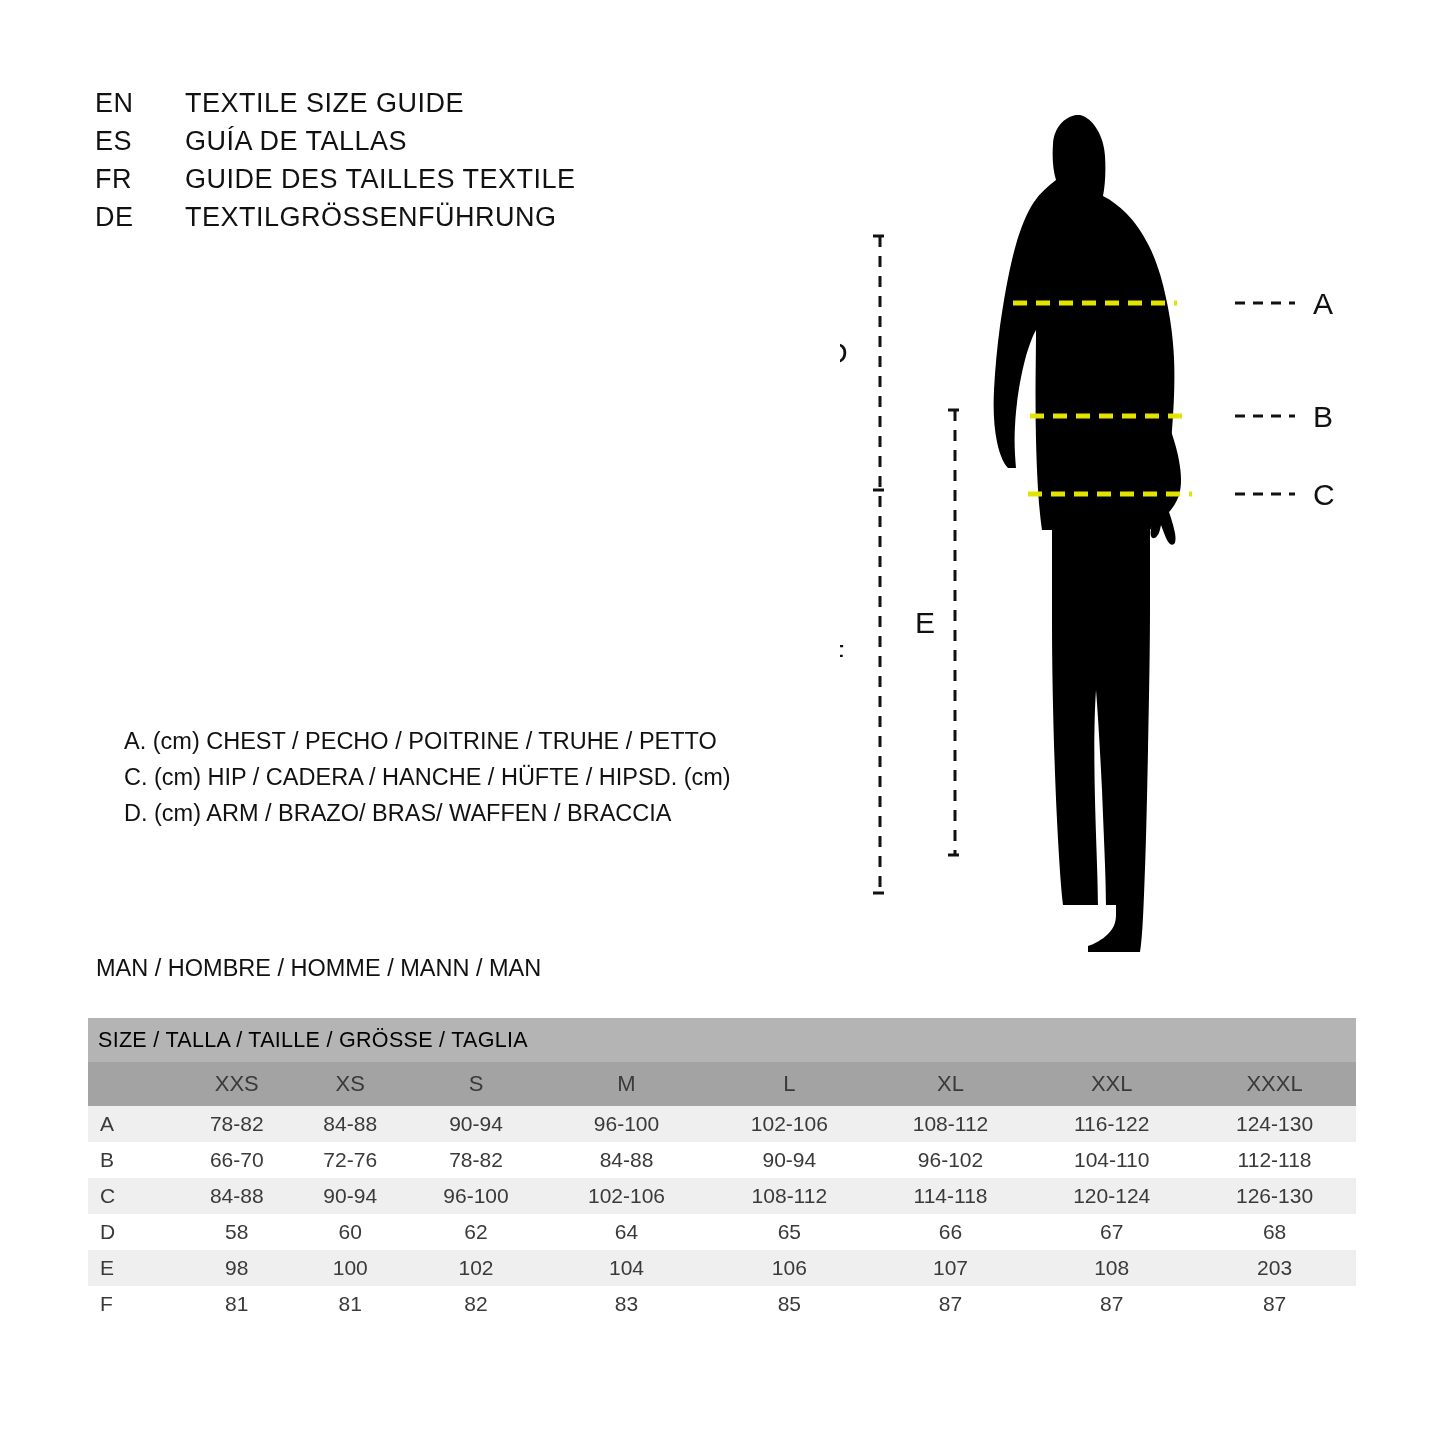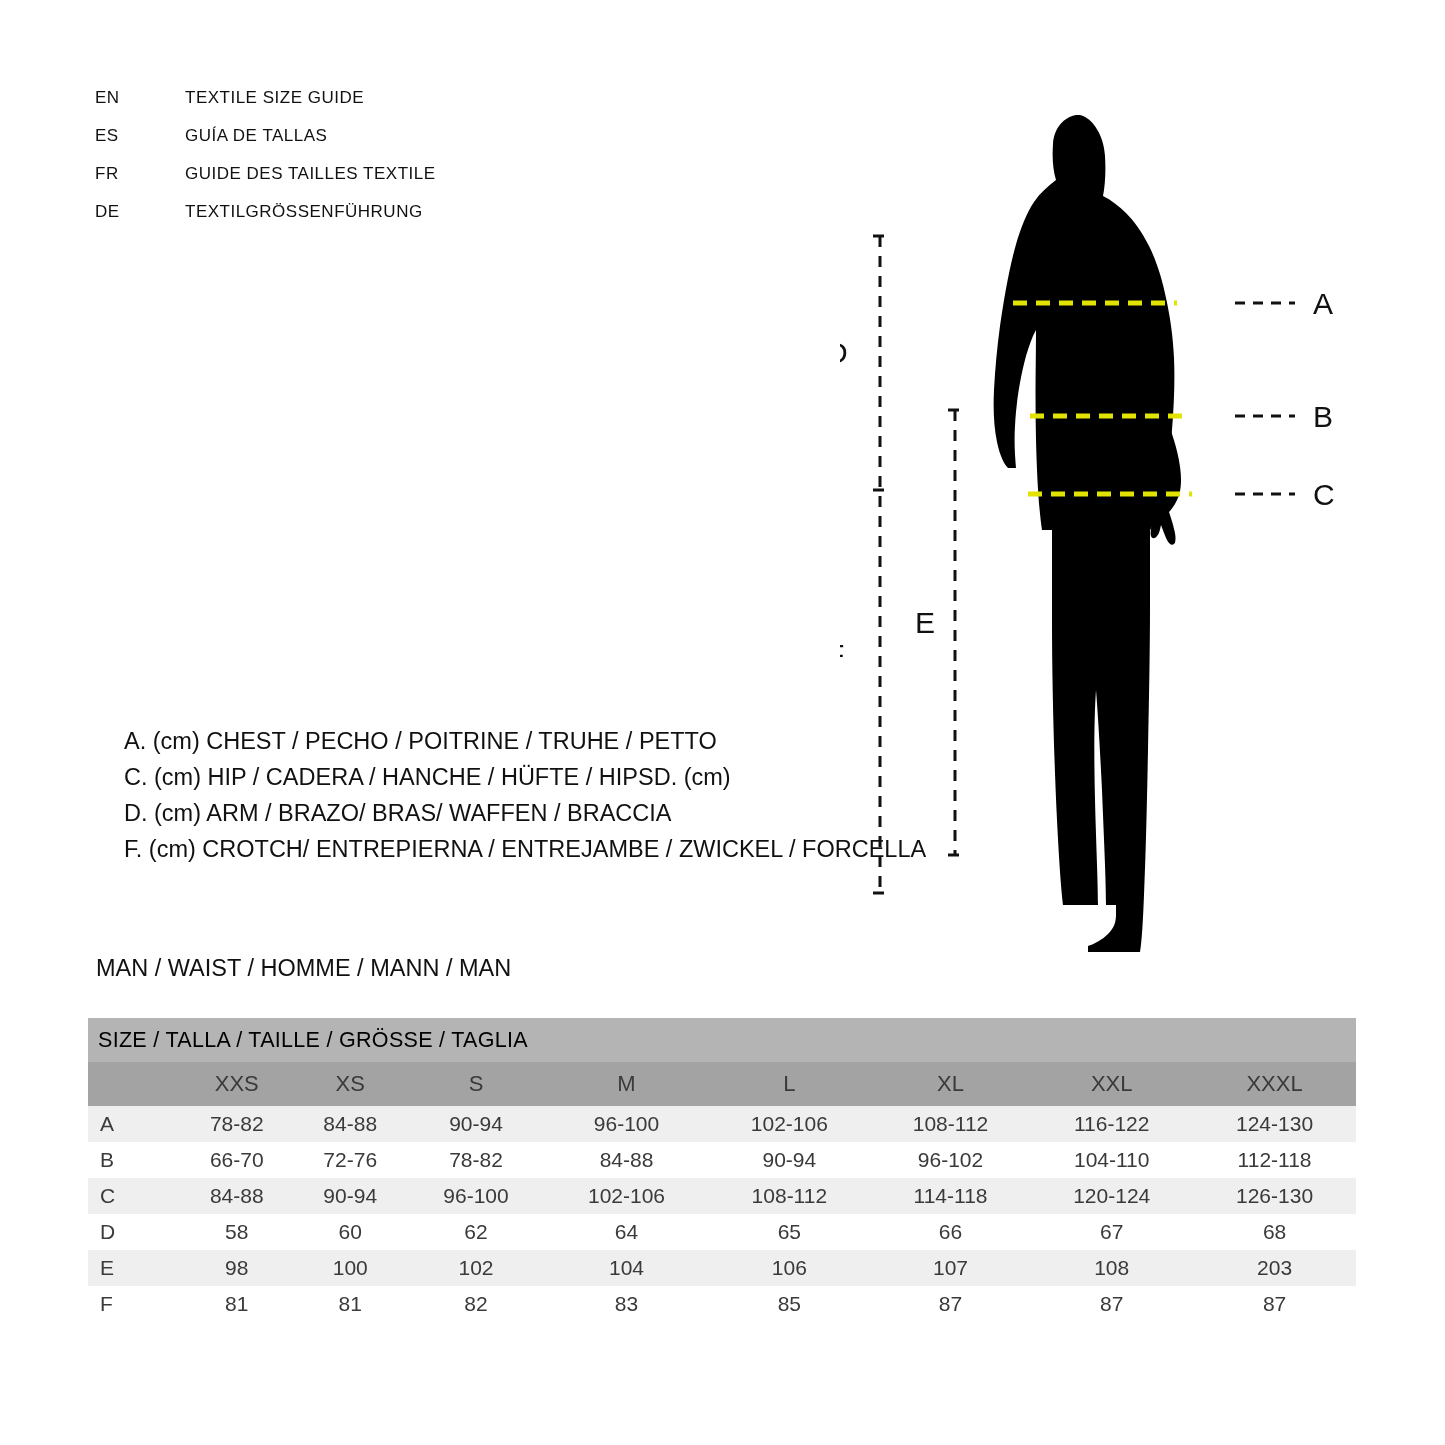--- a/index.html
+++ b/index.html
@@ -20,21 +20,21 @@
   #title-block {
     position: absolute;
     left: 95px;
     top: 88px;
     width: 700px;
   }
   .lang-row {
     display: flex;
     align-items: baseline;
     height: 38px;
-    font-size: 17px;
+    font-size: 27px;
     letter-spacing: 0.5px;
     color: #111;
   }
   .lang-code {
     width: 90px;
     flex: 0 0 90px;
   }
   .lang-text {
     flex: 1 1 auto;
   }
@@ -240,24 +240,23 @@
     <text x="-14" y="303" font-family="Liberation Sans, sans-serif" font-size="30" fill="#111">D</text>
     <text x="75" y="573" font-family="Liberation Sans, sans-serif" font-size="30" fill="#111">E</text>
     <text x="-14" y="605" font-family="Liberation Sans, sans-serif" font-size="30" fill="#111">F</text>
   </svg>
 </div>
 
 <div id="legend-block">
   <div class="legend-row">A. (cm) CHEST / PECHO / POITRINE / TRUHE / PETTO</div>
   <div class="legend-row">C. (cm) HIP / CADERA / HANCHE / HÜFTE / HIPSD. (cm)</div>
   <div class="legend-row">D. (cm) ARM / BRAZO/ BRAS/ WAFFEN / BRACCIA</div>
-  <div class="legend-row">F. (cm) CROTCH/ ENTREPIERNA / ENTREJAMBE / ZWICKEL / FORCELLA</div>
 </div>
 
-<div id="gender-row">MAN / WAIST / HOMME / MANN / MAN</div>
+<div id="gender-row">MAN / HOMBRE / HOMME / MANN / MAN</div>
 
 <table id="size-table">
   <tbody>
     <tr class="caption-row">
       <td colspan="9">SIZE / TALLA / TAILLE / GRÖSSE / TAGLIA</td>
     </tr>
     <tr class="head-row">
       <td class="rowlabel"></td>
       <td>XXS</td>
       <td>XS</td>

